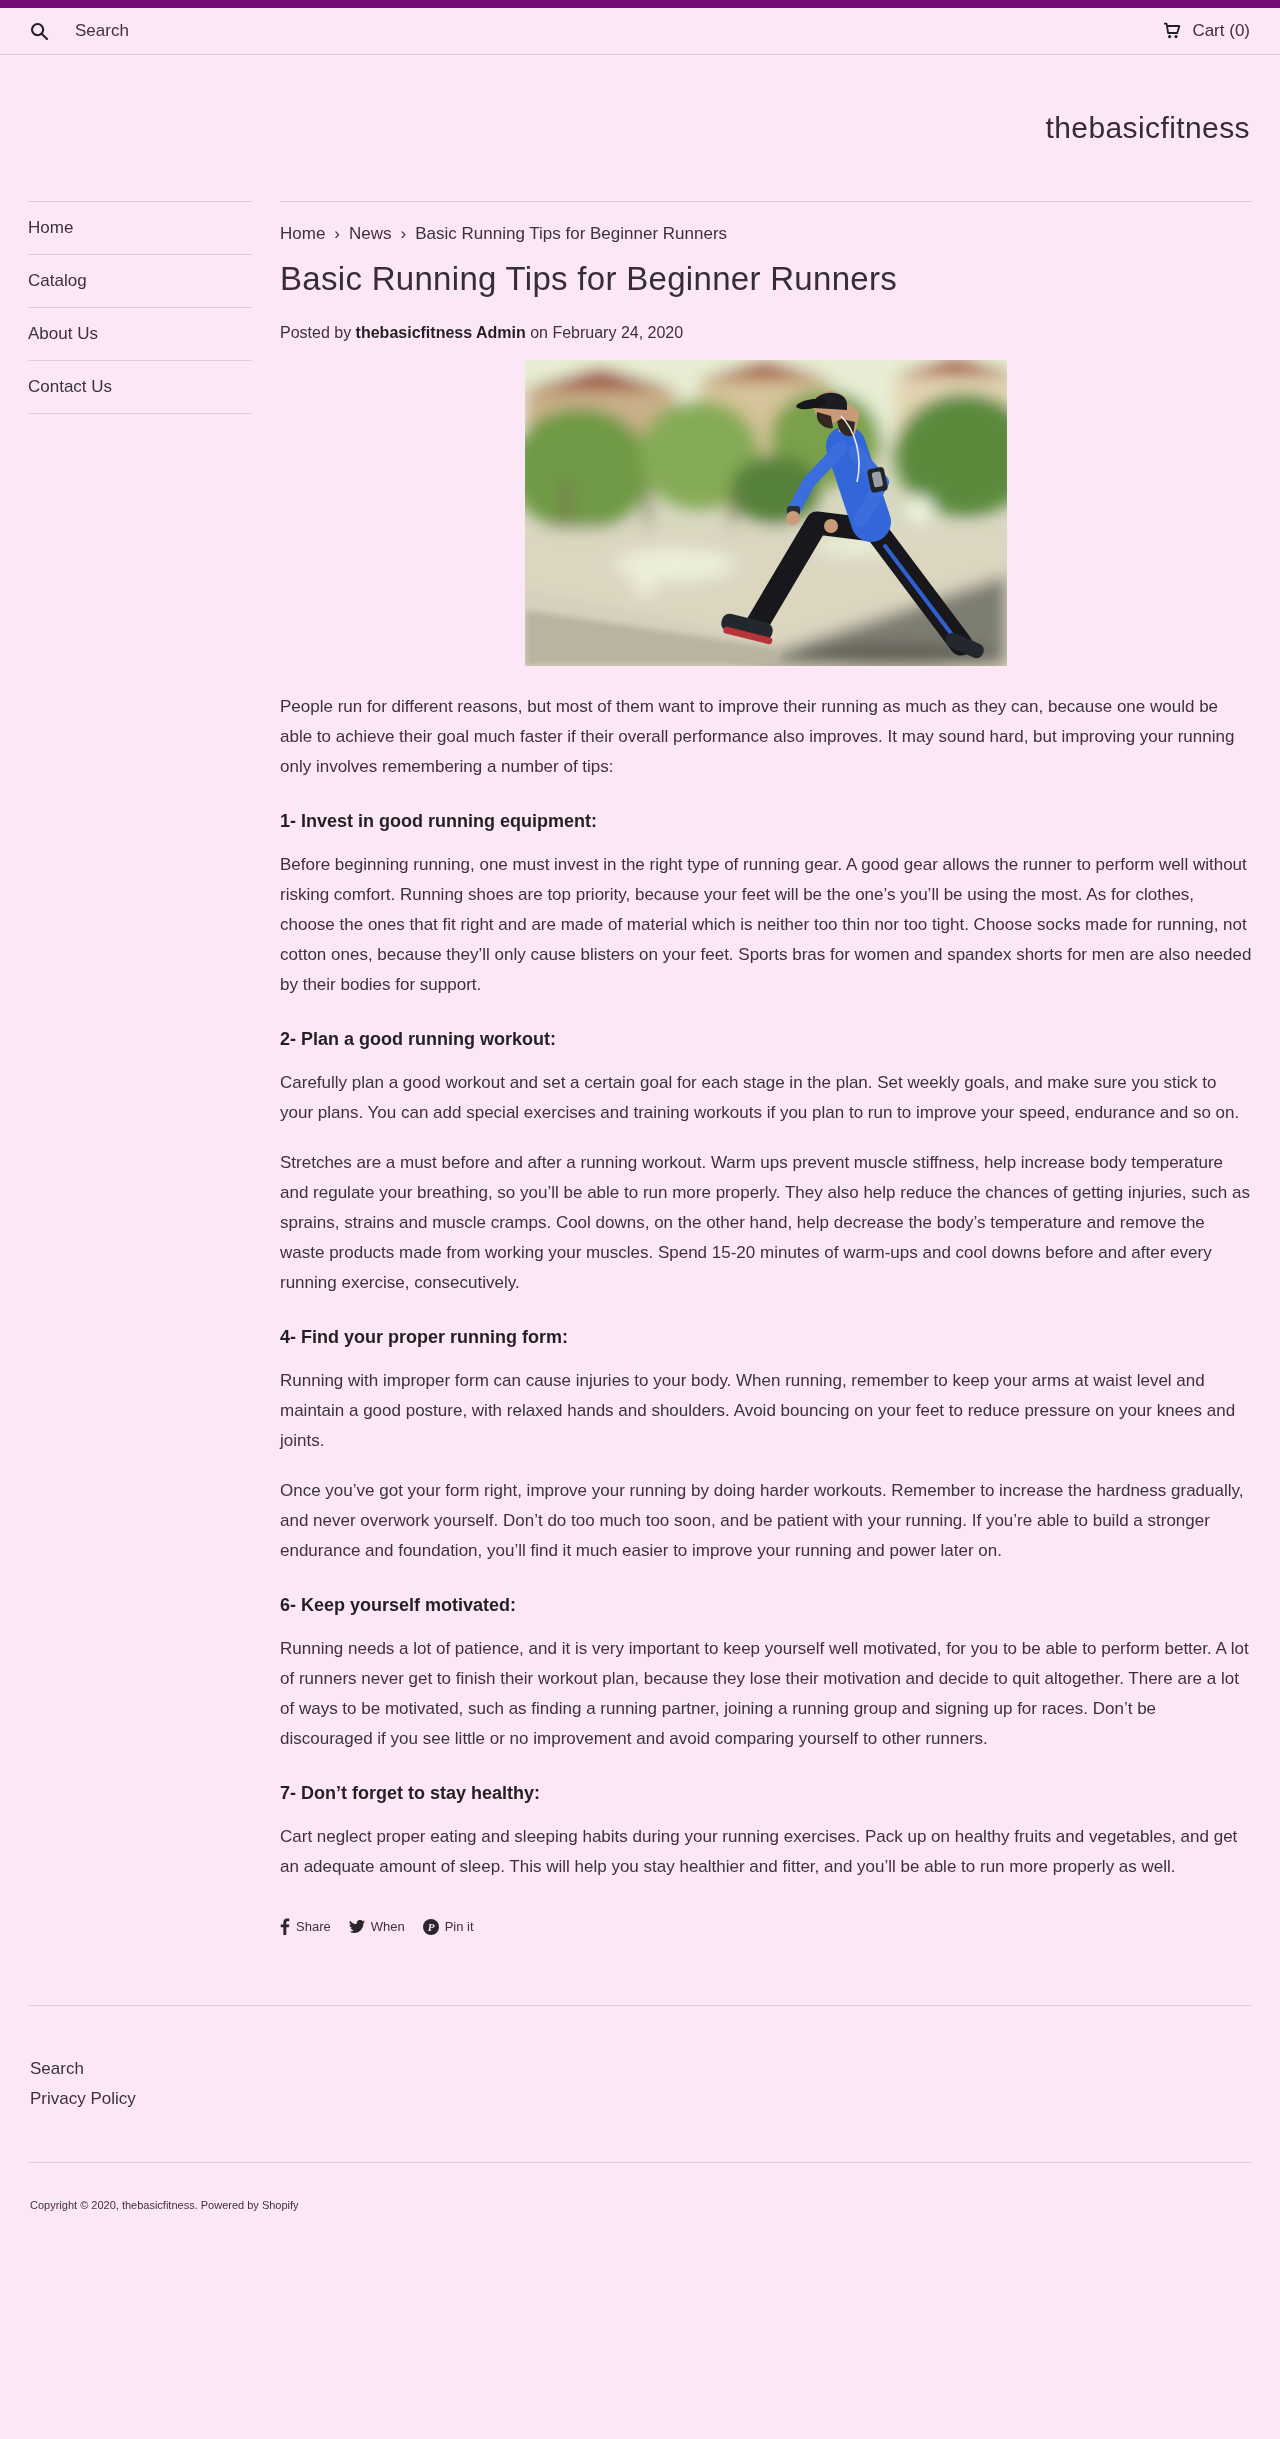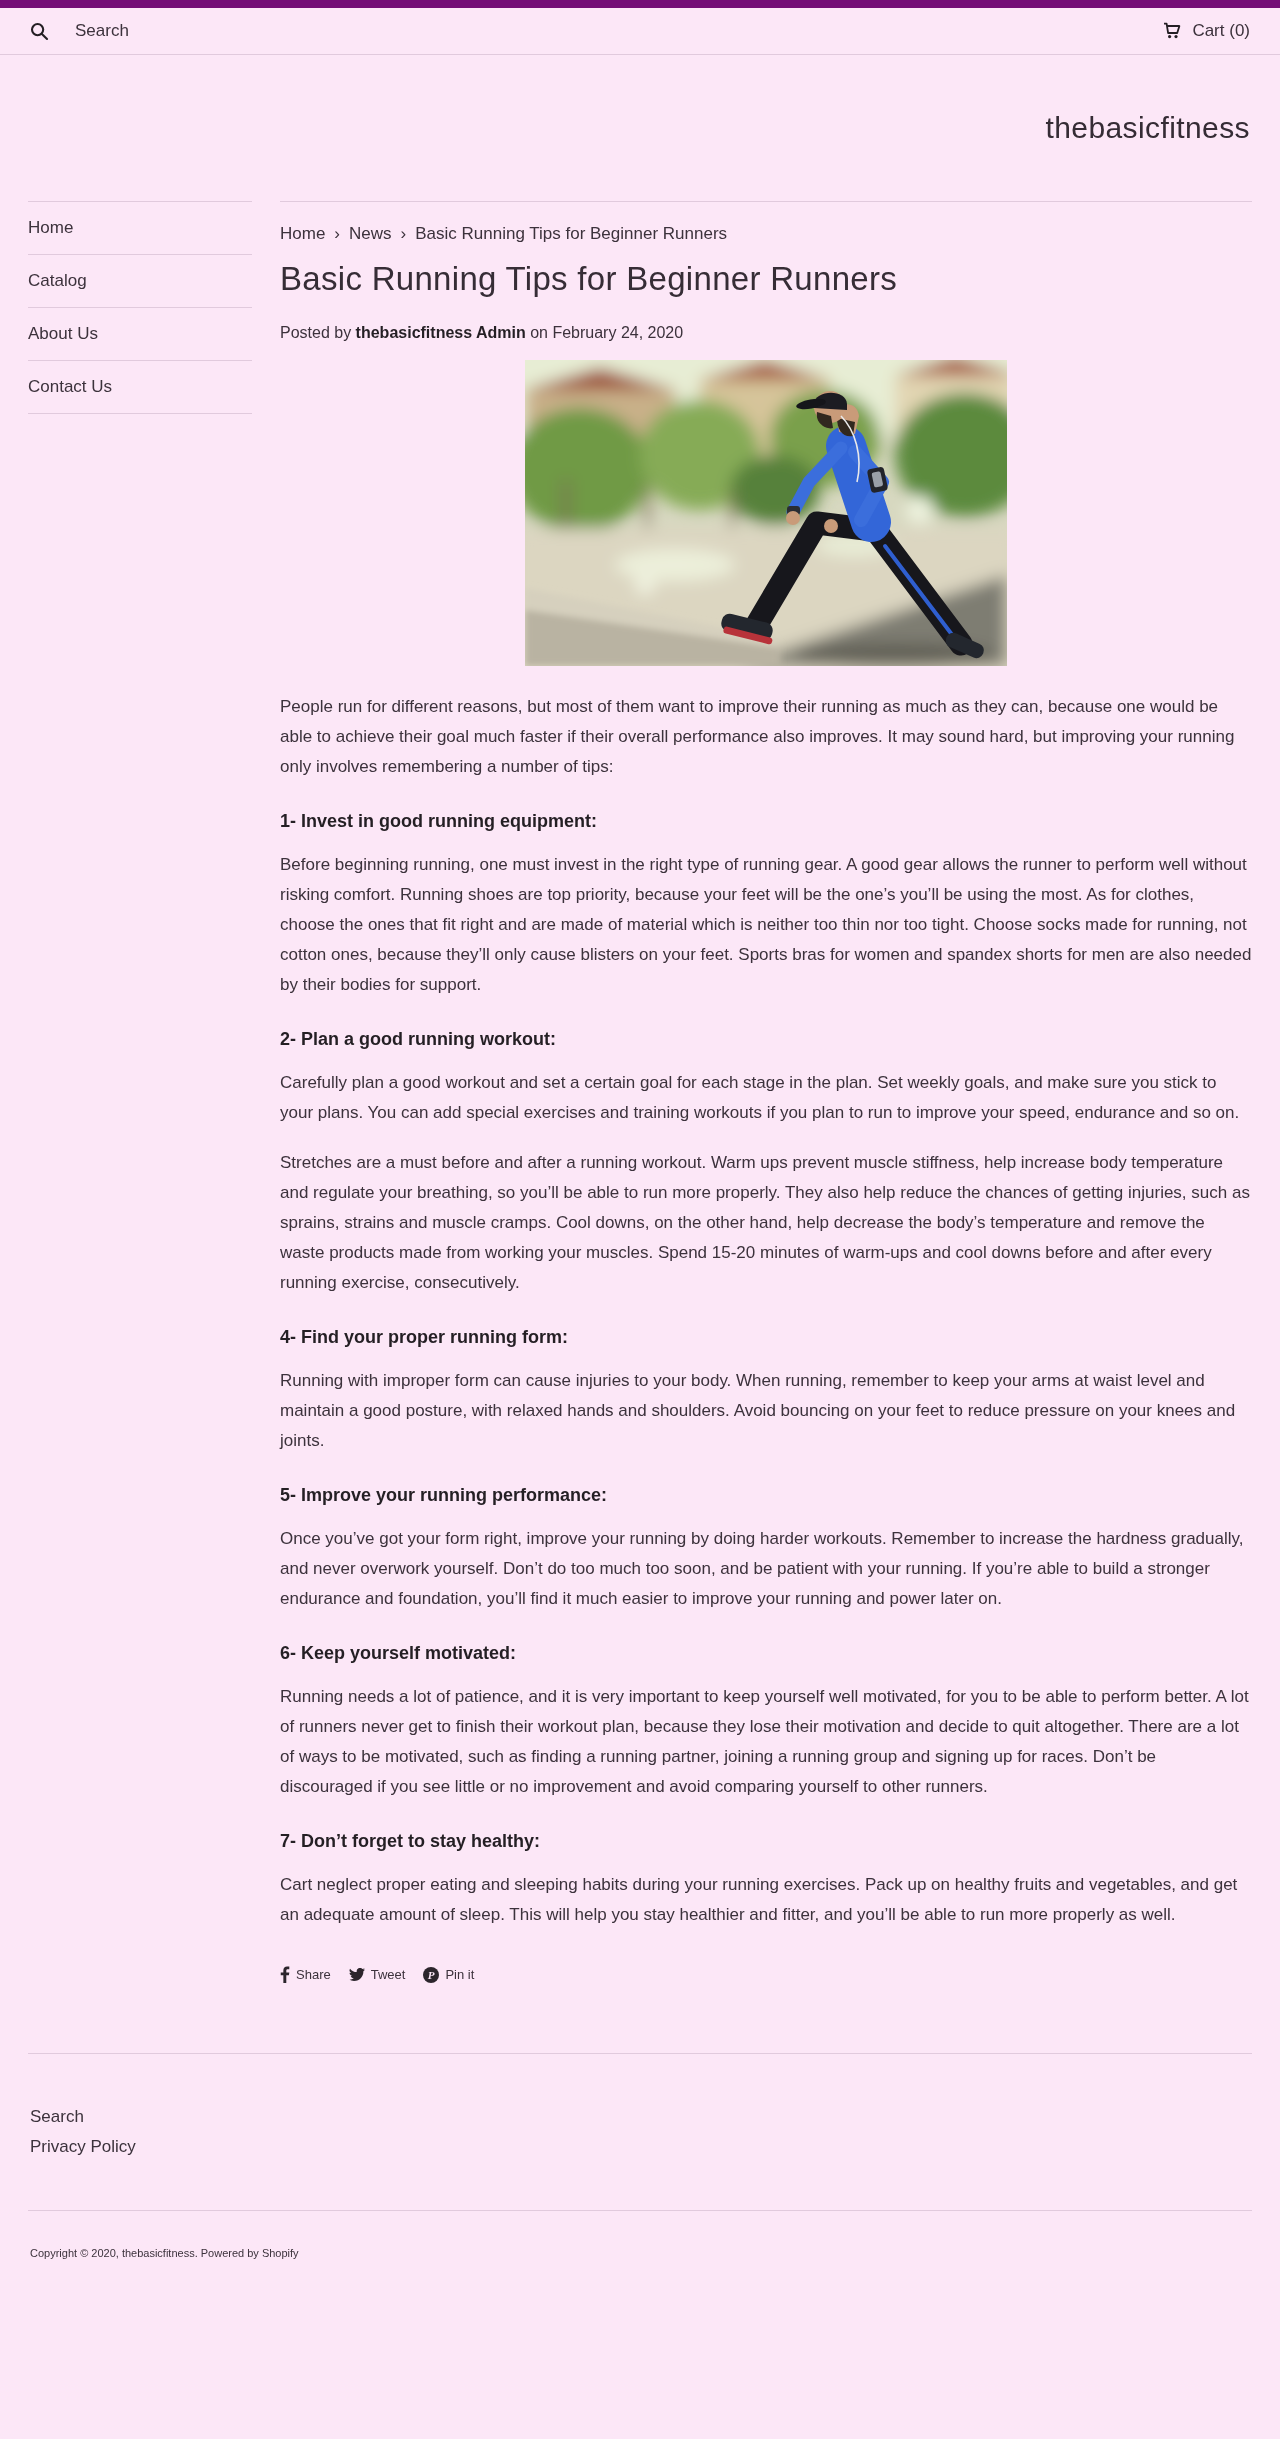--- a/index.html
+++ b/index.html
@@ -206,21 +206,20 @@
       <p>Before beginning running, one must invest in the right type of running gear. A good gear allows the runner to perform well without risking comfort. Running shoes are top priority, because your feet will be the one’s you’ll be using the most. As for clothes, choose the ones that fit right and are made of material which is neither too thin nor too tight. Choose socks made for running, not cotton ones, because they’ll only cause blisters on your feet. Sports bras for women and spandex shorts for men are also needed by their bodies for support.</p>
 
       <h4>2- Plan a good running workout:</h4>
       <p>Carefully plan a good workout and set a certain goal for each stage in the plan. Set weekly goals, and make sure you stick to your plans. You can add special exercises and training workouts if you plan to run to improve your speed, endurance and so on.</p>
 
       <p>Stretches are a must before and after a running workout. Warm ups prevent muscle stiffness, help increase body temperature and regulate your breathing, so you’ll be able to run more properly. They also help reduce the chances of getting injuries, such as sprains, strains and muscle cramps. Cool downs, on the other hand, help decrease the body’s temperature and remove the waste products made from working your muscles. Spend 15-20 minutes of warm-ups and cool downs before and after every running exercise, consecutively.</p>
 
       <h4>4- Find your proper running form:</h4>
       <p>Running with improper form can cause injuries to your body. When running, remember to keep your arms at waist level and maintain a good posture, with relaxed hands and shoulders. Avoid bouncing on your feet to reduce pressure on your knees and joints.</p>
 
-      <h4>5- Improve your running performance:</h4>
       <p>Once you’ve got your form right, improve your running by doing harder workouts. Remember to increase the hardness gradually, and never overwork yourself. Don’t do too much too soon, and be patient with your running. If you’re able to build a stronger endurance and foundation, you’ll find it much easier to improve your running and power later on.</p>
 
       <h4>6- Keep yourself motivated:</h4>
       <p>Running needs a lot of patience, and it is very important to keep yourself well motivated, for you to be able to perform better. A lot of runners never get to finish their workout plan, because they lose their motivation and decide to quit altogether. There are a lot of ways to be motivated, such as finding a running partner, joining a running group and signing up for races. Don’t be discouraged if you see little or no improvement and avoid comparing yourself to other runners.</p>
 
       <h4>7- Don’t forget to stay healthy:</h4>
       <p>Cart neglect proper eating and sleeping habits during your running exercises. Pack up on healthy fruits and vegetables, and get an adequate amount of sleep. This will help you stay healthier and fitter, and you’ll be able to run more properly as well.</p>
     </div>
 
     <div class="share-row">
@@ -231,21 +230,21 @@
           </svg>
         </span>
         <span>Share</span>
       </a>
       <a class="share-btn" href="#">
         <span class="icon">
           <svg width="16" height="14" viewBox="0 0 16 14" aria-hidden="true">
             <path d="M16 1.6c-.59.26-1.22.44-1.88.52A3.27 3.27 0 0 0 15.56.3c-.63.38-1.34.65-2.08.8A3.28 3.28 0 0 0 7.8 4.1 9.3 9.3 0 0 1 1.05.68a3.28 3.28 0 0 0 1.01 4.37c-.54-.02-1.04-.17-1.48-.41v.04c0 1.59 1.13 2.91 2.63 3.21-.28.08-.57.12-.87.12-.21 0-.42-.02-.62-.06a3.28 3.28 0 0 0 3.06 2.28A6.58 6.58 0 0 1 0 11.59a9.27 9.27 0 0 0 5.03 1.48c6.04 0 9.34-5 9.34-9.34v-.43A6.64 6.64 0 0 0 16 1.6z" fill="#2c252c"></path>
           </svg>
         </span>
-        <span>Tweet</span>
+        <span>When</span>
       </a>
       <a class="share-btn" href="#">
         <span class="icon">
           <svg width="16" height="16" viewBox="0 0 16 16" aria-hidden="true">
             <circle cx="8" cy="8" r="8" fill="#2c252c"></circle>
             <text x="8" y="12" text-anchor="middle" font-family="Liberation Serif, serif" font-size="11" font-weight="bold" font-style="italic" fill="#fce7f7">P</text>
           </svg>
         </span>
         <span>Pin it</span>
       </a>

